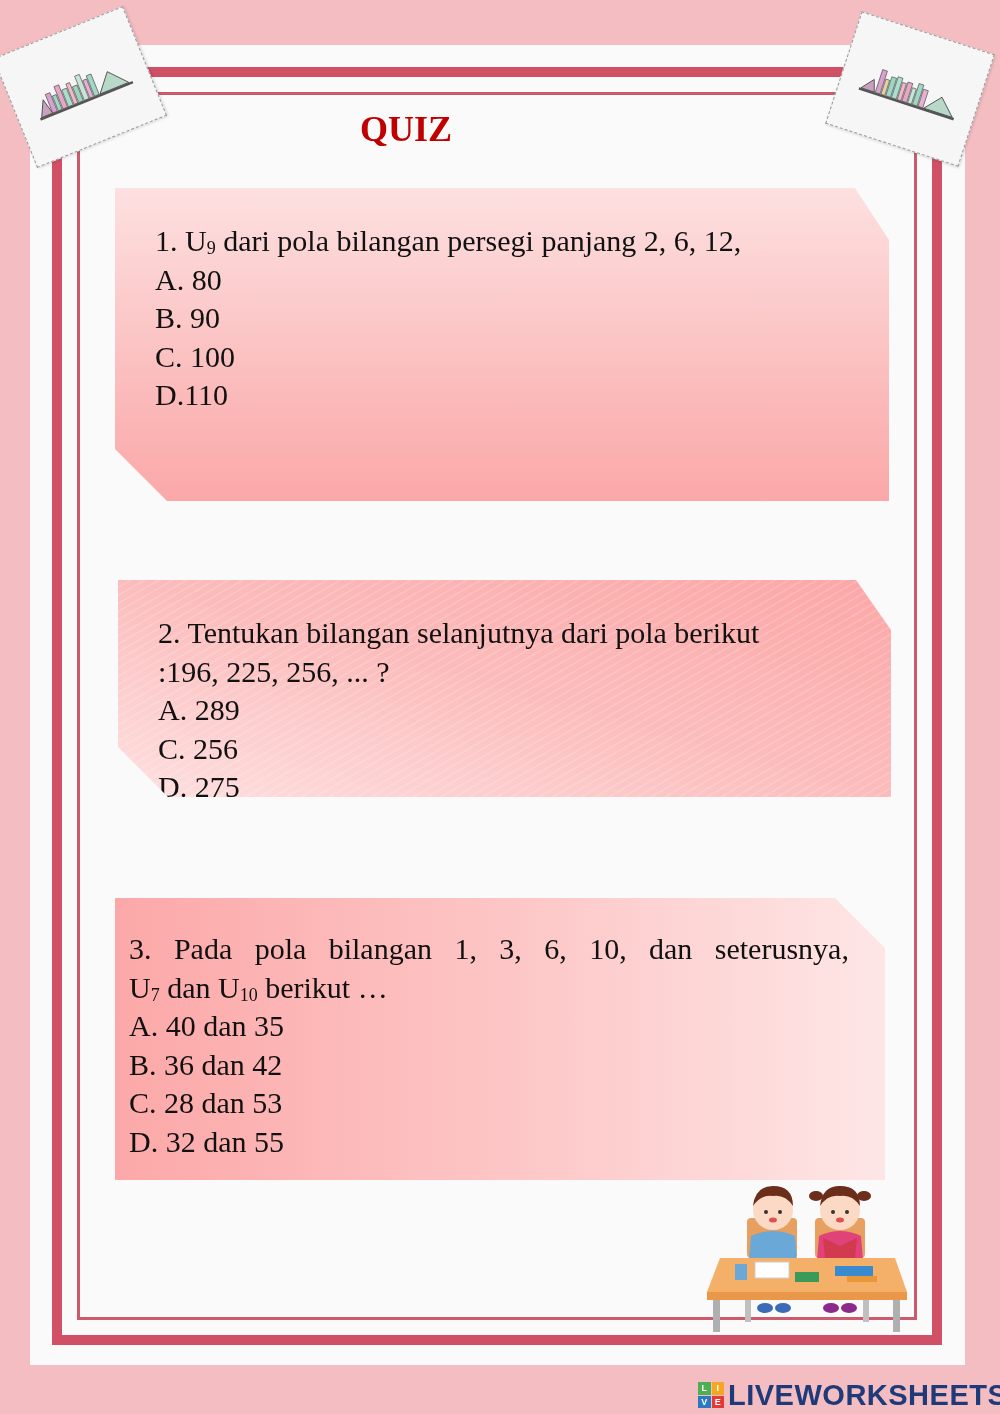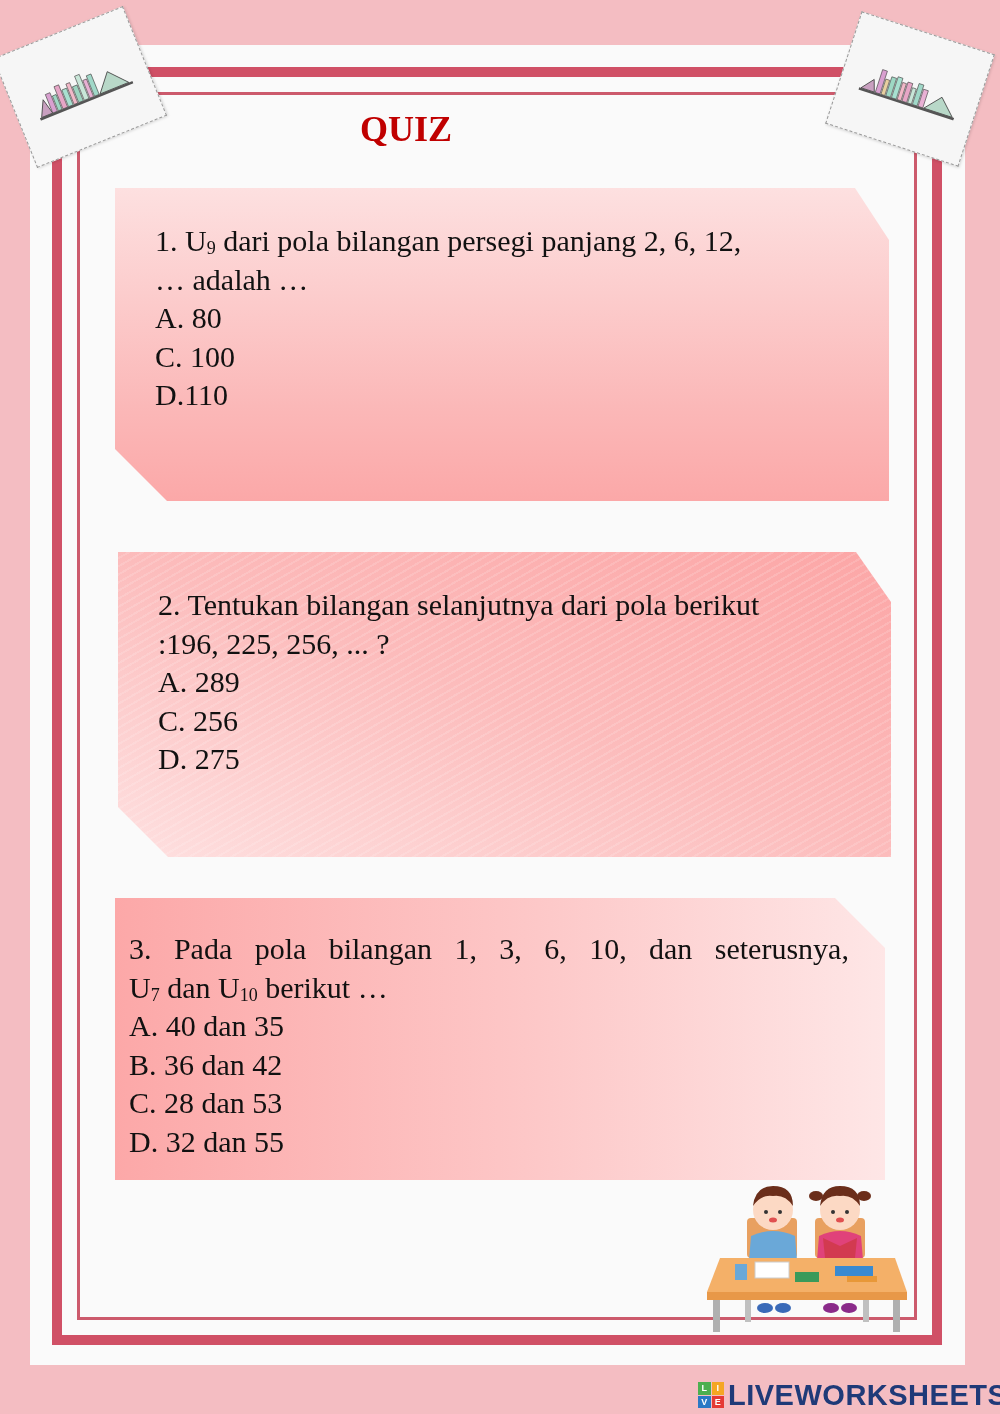--- a/index.html
+++ b/index.html
@@ -46,21 +46,21 @@
   .card .text { position: absolute; }
   .card sub { font-size: 18px; vertical-align: -3px; line-height: 0; }
   .q1 {
     left: 115px; top: 188px; width: 774px; height: 313px;
     background: linear-gradient(to bottom, #fde0e0 0%, #fbb8b8 70%, #fba8a8 100%);
     clip-path: polygon(0 0, 740px 0, 100% 52px, 100% 100%, 52px 100%, 0 calc(100% - 52px));
     padding-left: 20px;
   }
   .q1 .text { left: 40px; top: 34px; width: 690px; }
   .q2 {
-    left: 118px; top: 552px; width: 773px; height: 305px;
+    left: 118px; top: 580px; width: 773px; height: 217px;
     background:
       repeating-linear-gradient(-30deg, rgba(255,255,255,0.14) 0 2px, rgba(255,255,255,0) 2px 7px),
       linear-gradient(to bottom left, #fca6a6 0%, #fcbcbc 50%, #fee0e0 100%);
     clip-path: polygon(0 0, 738px 0, 100% 50px, 100% 100%, 50px 100%, 0 calc(100% - 50px));
   }
   .q2 .text { left: 40px; top: 34px; width: 700px; }
   .q3 {
     left: 115px; top: 898px; width: 770px; height: 282px;
     background: linear-gradient(to right, #fca8a8 0%, #fdc8c8 55%, #fee6e6 100%);
     clip-path: polygon(0 0, 720px 0, 100% 50px, 100% 100%, 0 100%);
@@ -128,22 +128,22 @@
 </div>
 
 <div class="title">QUIZ</div>
 
 <div class="card q1">
   <div class="text">
     <div>
       <span>1.</span>
       <span>U</span><sub>9</sub><span> dari pola bilangan persegi panjang 2, 6, 12,</span>
     </div>
-    <div>…  adalah …</div>
     <div>A. 80</div>
+    <div>B. 90</div>
     <div>C. 100</div>
     <div>D.110</div>
   </div>
 </div>
 
 <div class="card q2">
   <div class="text">
     <div>2. Tentukan bilangan selanjutnya dari pola berikut</div>
     <div>:196, 225, 256, ... ?</div>
     <div>A. 289</div>

